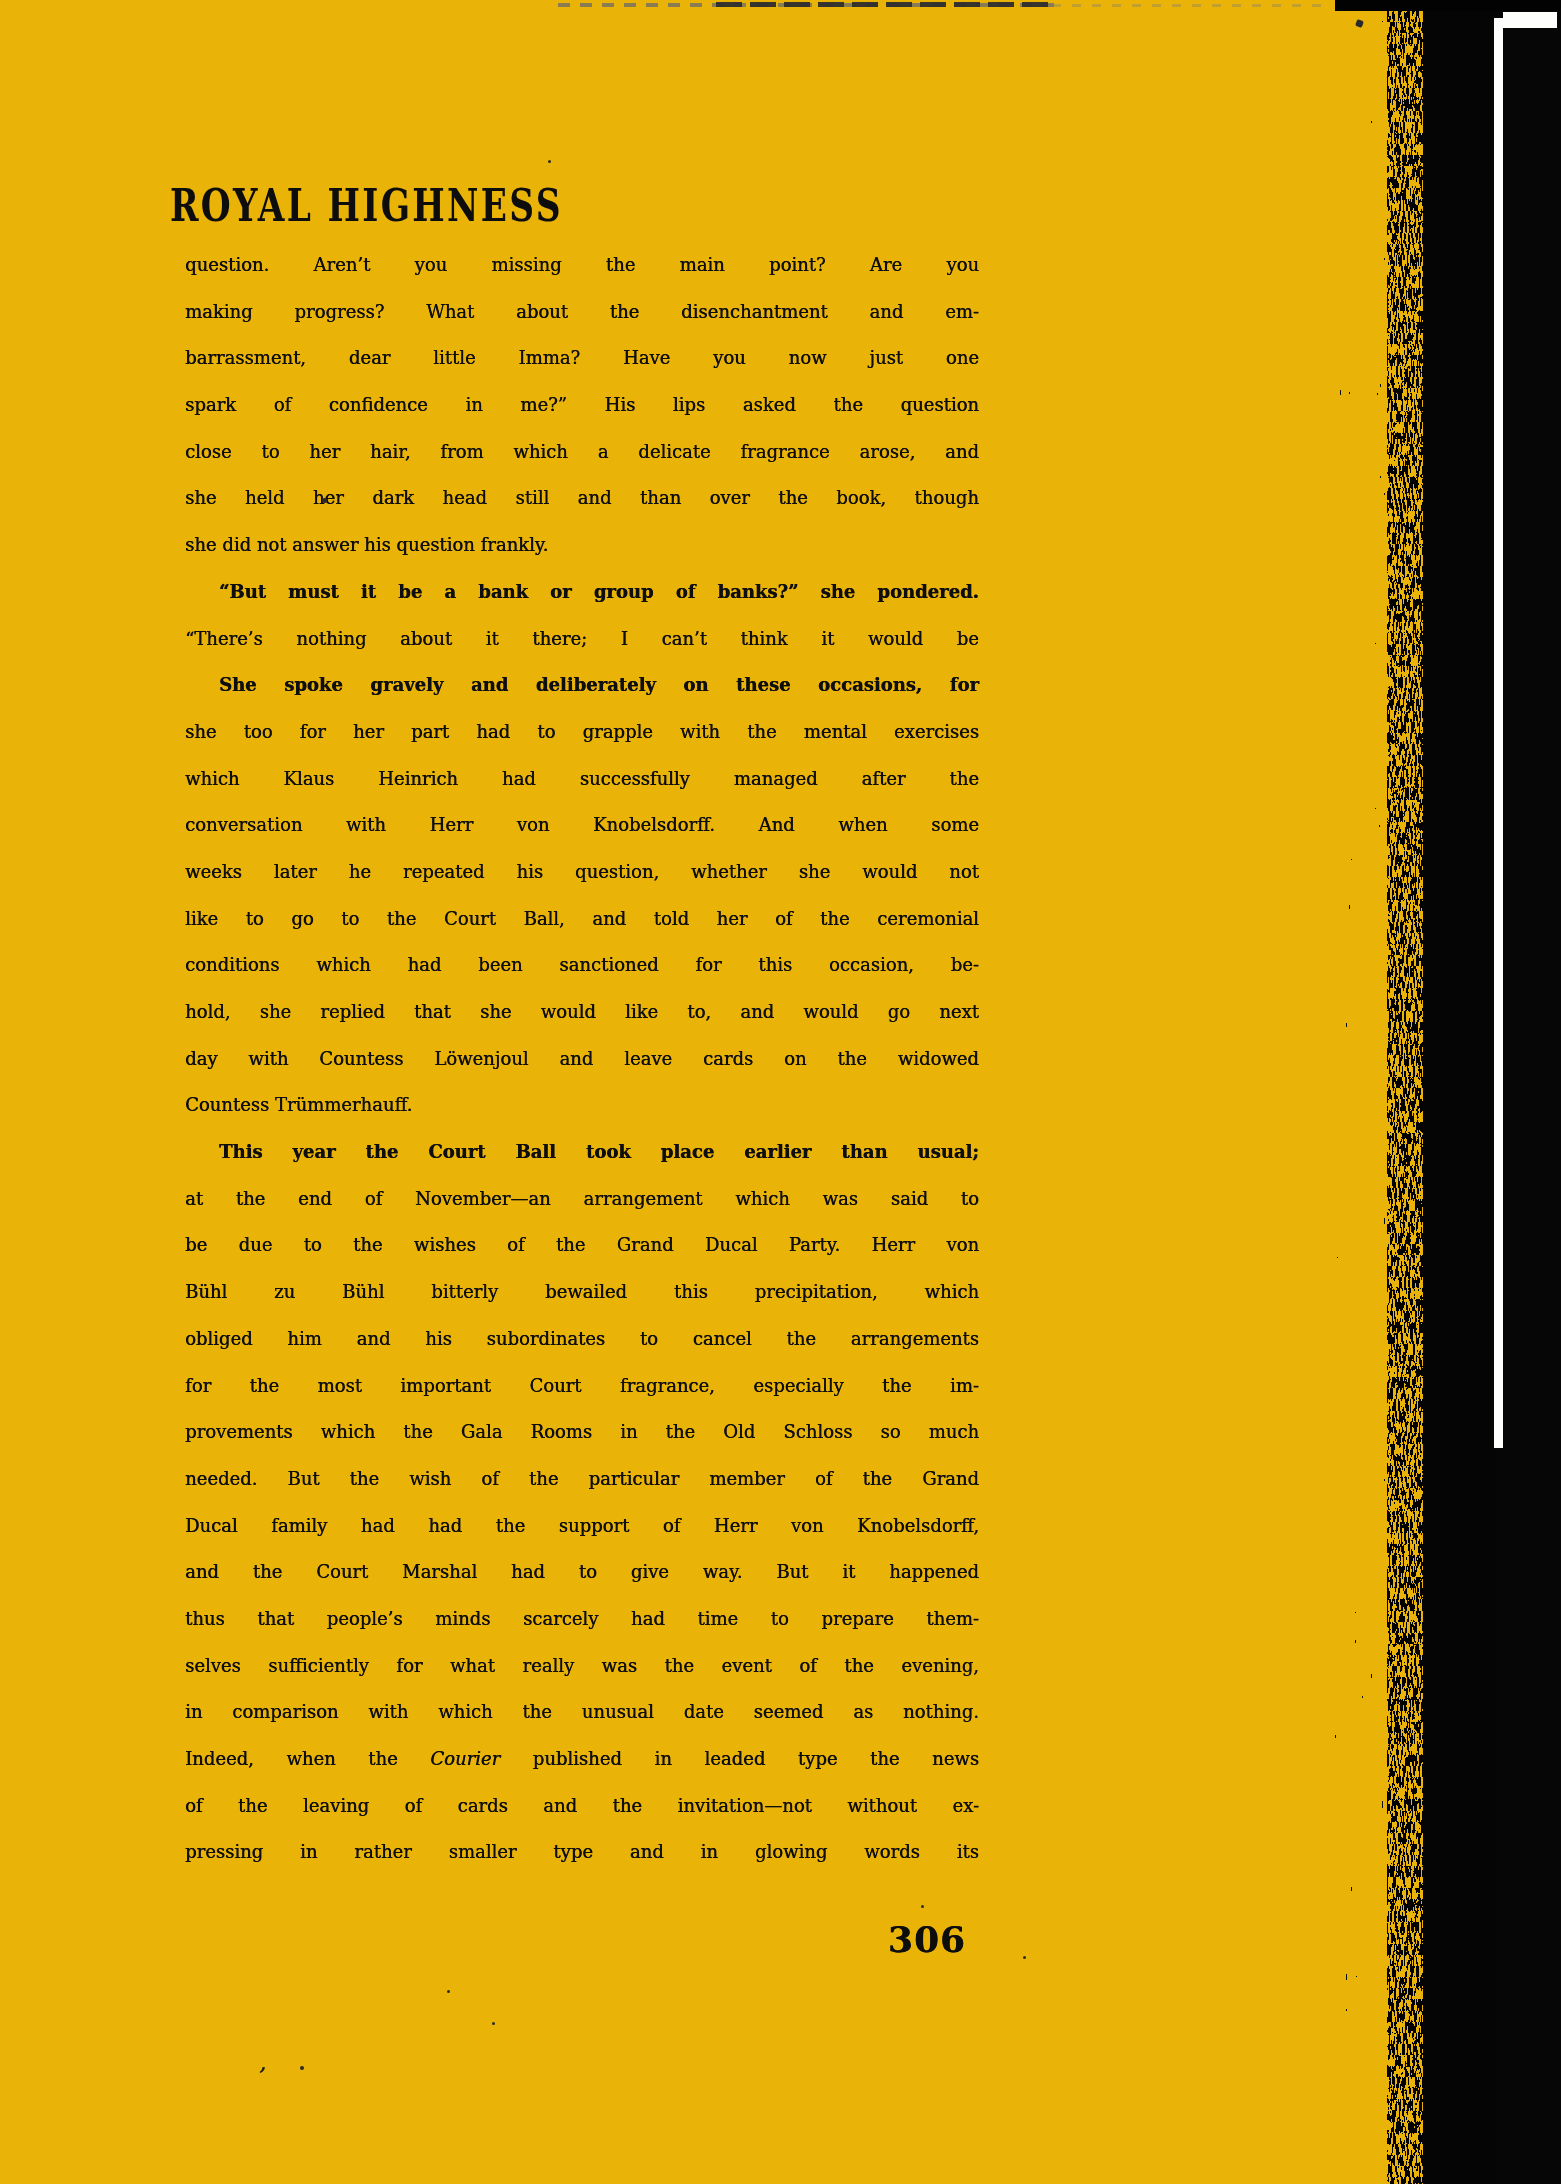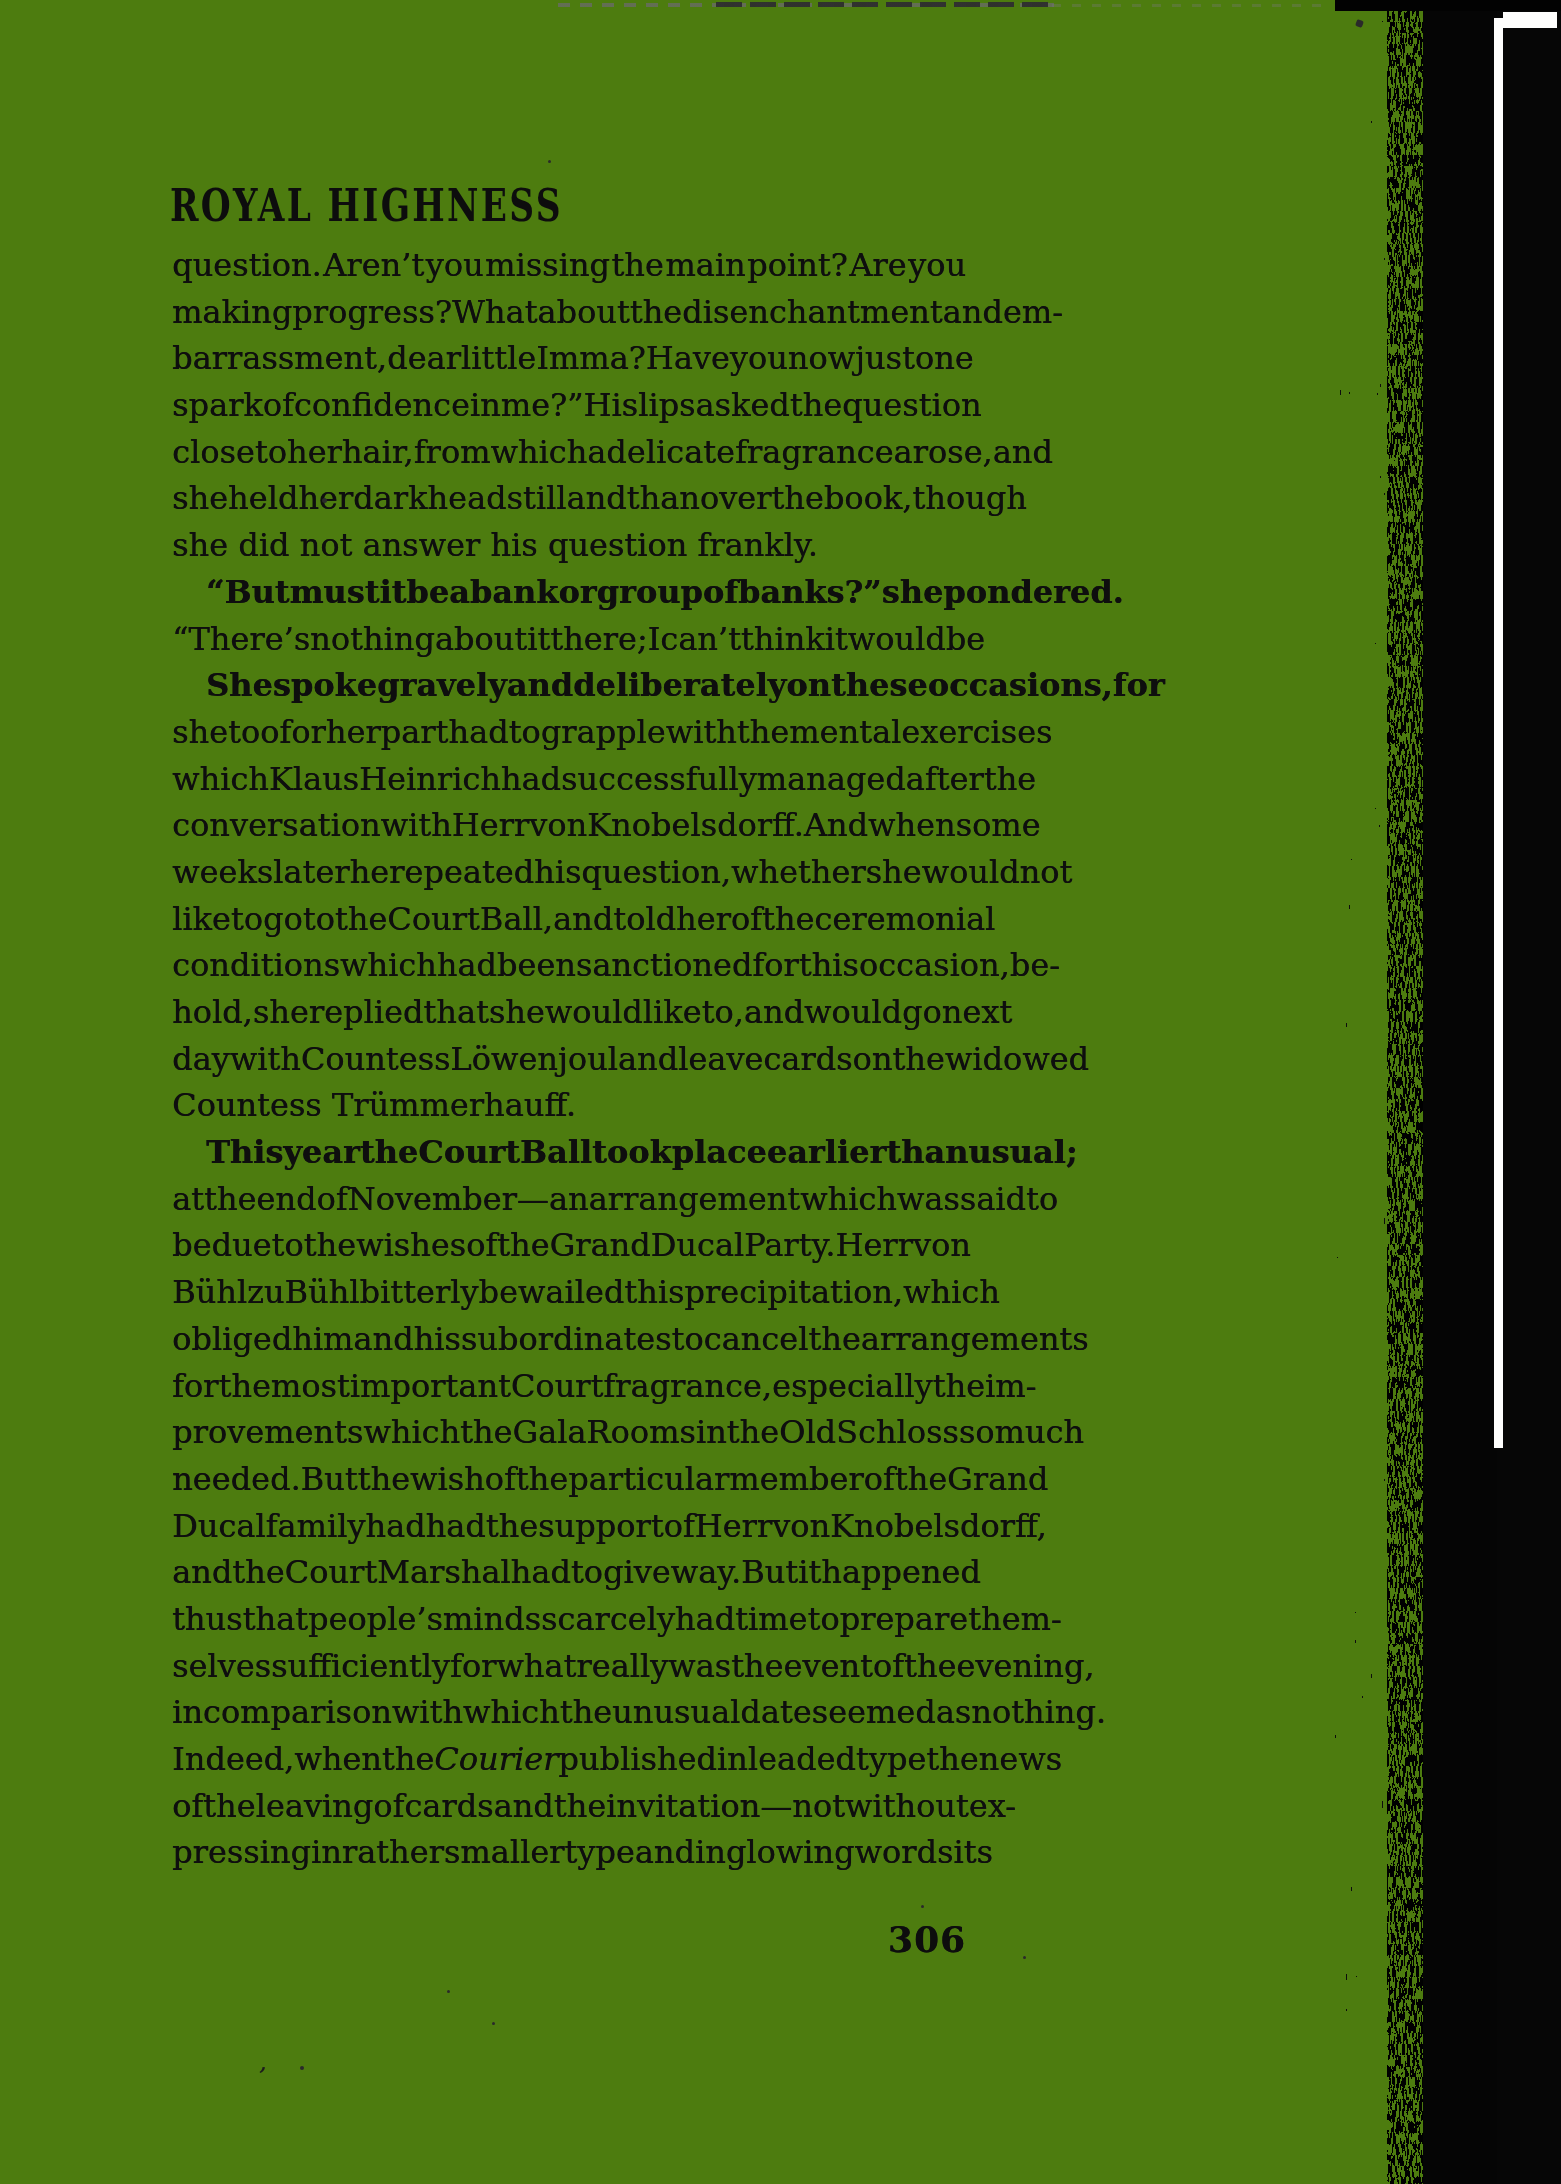--- a/index.html
+++ b/index.html
@@ -3,34 +3,34 @@
 <meta charset="utf-8">
 <style>
   html,body{margin:0;padding:0;}
   body{
     width:1561px;height:2184px;
     background:#ffffff;
     position:relative;
     overflow:hidden;
     font-family:"DejaVu Serif","Liberation Serif",serif;
   }
-  .page{position:absolute;inset:0;background:#4d7c0f;}
+  .page{position:absolute;inset:0;background:#eab308;}
 
   
   .running-header{
     position:absolute;left:170px;top:180px;
     font-size:44px;font-weight:bold;color:#0d0d0d;
     letter-spacing:3px;white-space:nowrap;
     transform:scaleX(0.78);transform-origin:left top;
   }
 
   
   .text-column{
-    position:absolute;left:172px;top:242px;width:794px;
-    color:#0e0e0e;font-size:32px;
+    position:absolute;left:185px;top:242px;width:794px;
+    color:#0e0e0e;font-size:18px;
     text-shadow:0.4px 0.2px 0 #141414;
   }
   .para{margin:0;padding:0;}
   .line{height:46.7px;line-height:46.7px;white-space:nowrap;}
   .line.just{display:flex;justify-content:space-between;}
   .line.indent{padding-left:34px;font-weight:bold;}
   .line i{font-style:italic;margin-top:45px;}
 
   .page-number{
     position:absolute;left:172px;top:1918px;width:794px;

